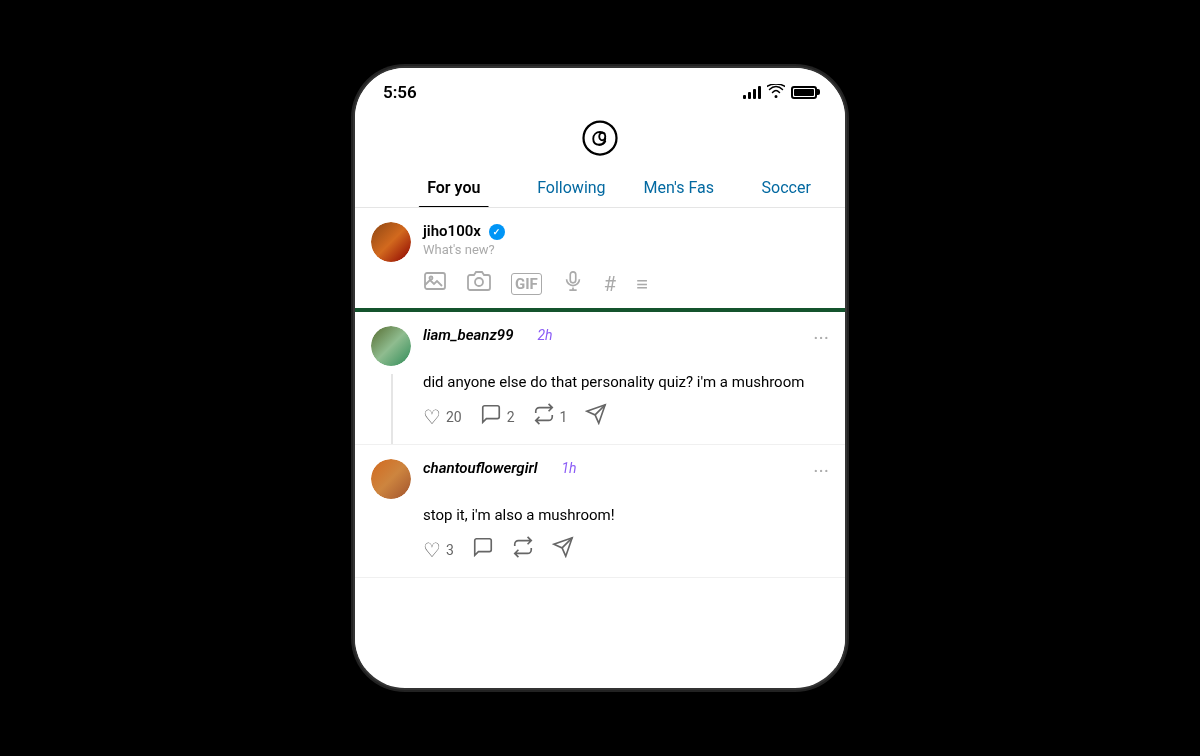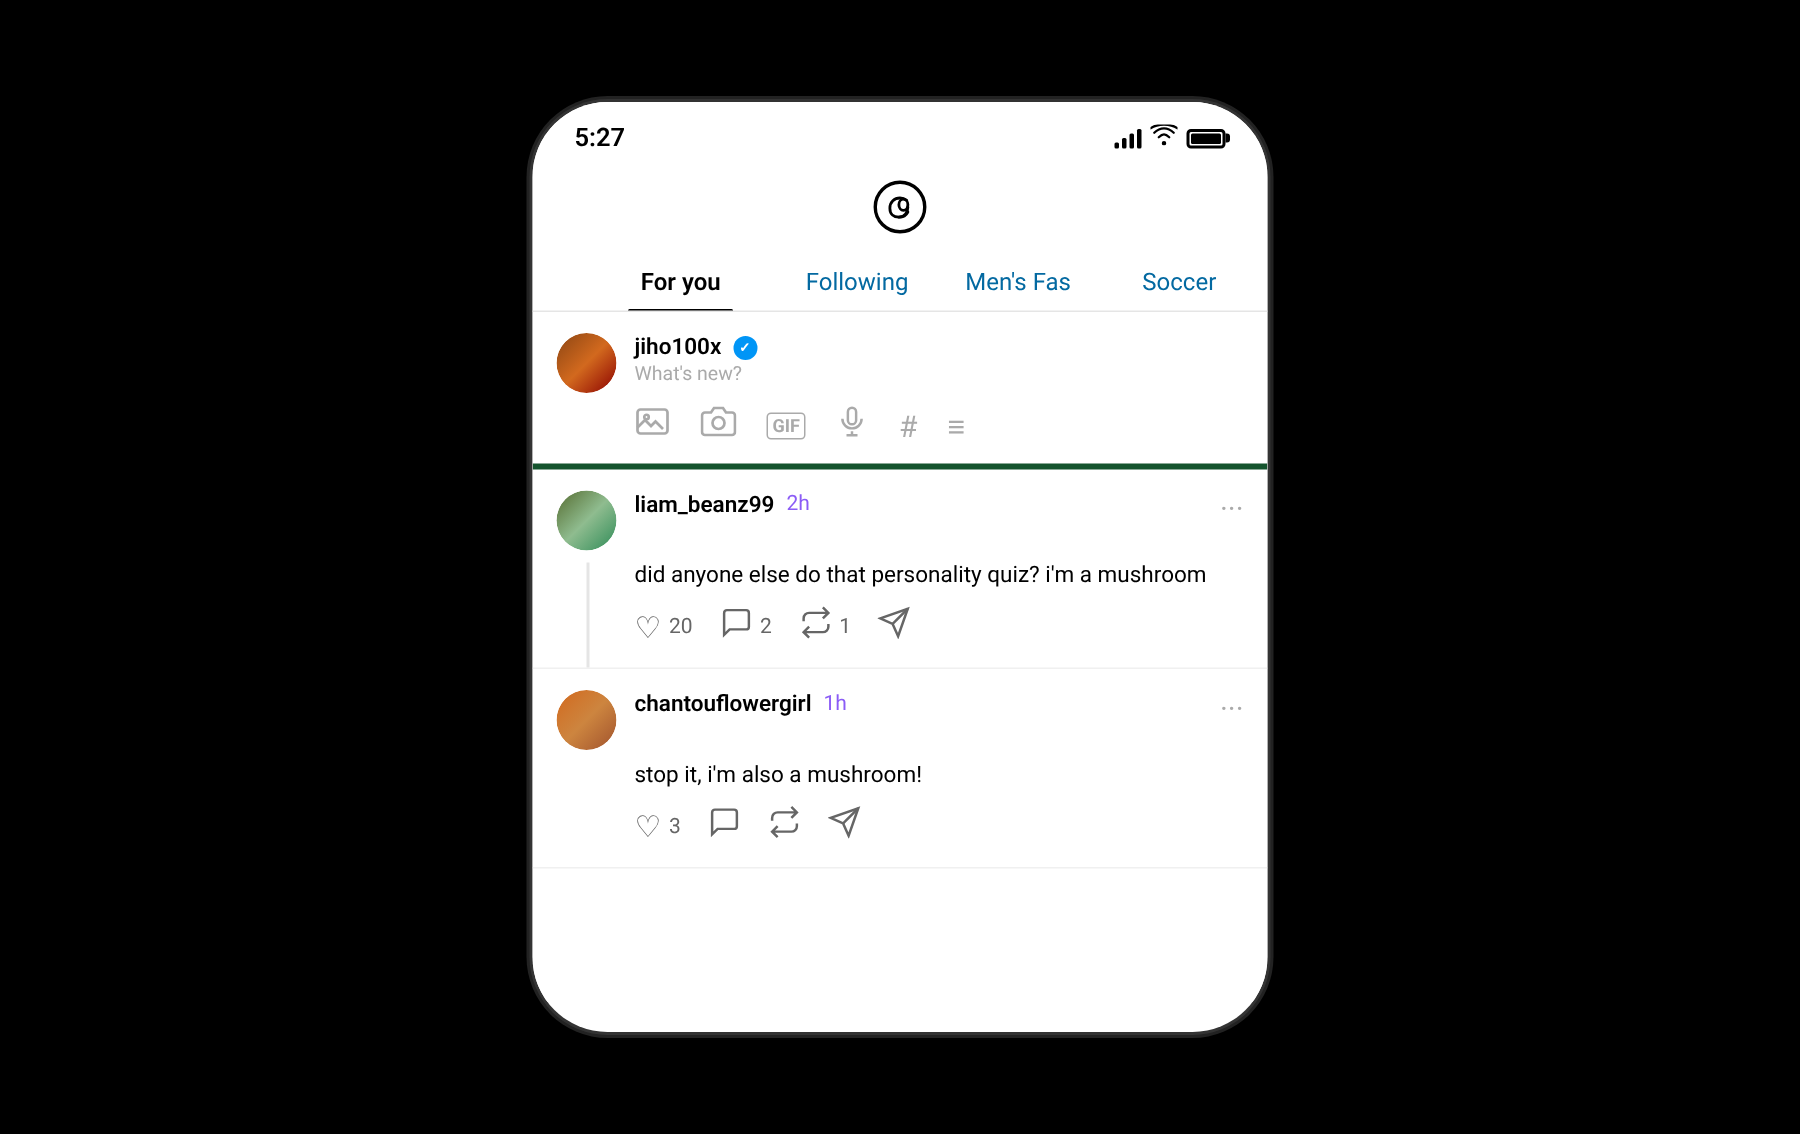--- a/index.html
+++ b/index.html
@@ -232,21 +232,22 @@
       margin-right: 12px;
     }
 
     .post-user-info {
       flex: 1;
     }
 
     .post-username-row {
       display: flex;
       align-items: center;
-      gap: 4px;
+      gap: 20px;
+      font-style: italic;
     }
 
     .post-username {
       font-size: 15px;
       font-weight: 600;
       color: #000;
     }
 
     .post-time {
       font-size: 14px;
@@ -329,21 +330,21 @@
       height: 100%;
       border-radius: 50%;
     }
   </style>
 </head>
 <body>
 
 <div class="phone-frame">
 
   <div class="status-bar">
-    <span class="status-time">5:27</span>
+    <span class="status-time">5:56</span>
     <div class="status-icons">
       <div class="signal-bars">
         <div class="signal-bar" style="height:4px;"></div>
         <div class="signal-bar" style="height:7px;"></div>
         <div class="signal-bar" style="height:10px;"></div>
         <div class="signal-bar" style="height:13px;"></div>
       </div>
       <span class="wifi-icon">
         <svg width="18" height="14" viewBox="0 0 18 14">
           <path d="M9 11a1.5 1.5 0 100 3 1.5 1.5 0 000-3z" fill="#000"></path>
@@ -403,21 +404,21 @@
               <circle cx="8" cy="9" r="1.5"></circle>
               <path d="M2 16l5-5 4 4 3-3 5 5"></path>
             </svg>
           </span>
           <span class="compose-action-icon">
             <svg width="24" height="24" viewBox="0 0 24 24" fill="none" stroke="#aaa" stroke-width="1.8">
               <path d="M23 19a2 2 0 01-2 2H3a2 2 0 01-2-2V8a2 2 0 012-2h4l2-3h6l2 3h4a2 2 0 012 2z"></path>
               <circle cx="12" cy="13" r="4"></circle>
             </svg>
           </span>
-          <span class="compose-action-icon" style="font-size:12px;font-weight:700;color:#aaa;border:1.5px solid #aaa;border-radius:3px;padding:1px 3px;">GIF</span>
+          <span class="compose-action-icon" style="font-size:15px;font-weight:700;color:#aaa;border:1.5px solid #aaa;border-radius:3px;padding:1px 3px;">GIF</span>
           <span class="compose-action-icon">
             <svg width="22" height="22" viewBox="0 0 24 24" fill="none" stroke="#aaa" stroke-width="1.8">
               <rect x="9" y="2" width="6" height="12" rx="3"></rect>
               <path d="M5 10a7 7 0 0014 0M12 19v3M8 22h8"></path>
             </svg>
           </span>
           <span class="compose-action-icon" style="font-size:20px;color:#aaa;">#</span>
           <span class="compose-action-icon" style="font-size:20px;color:#aaa;">≡</span>
         </div>
       </div>

